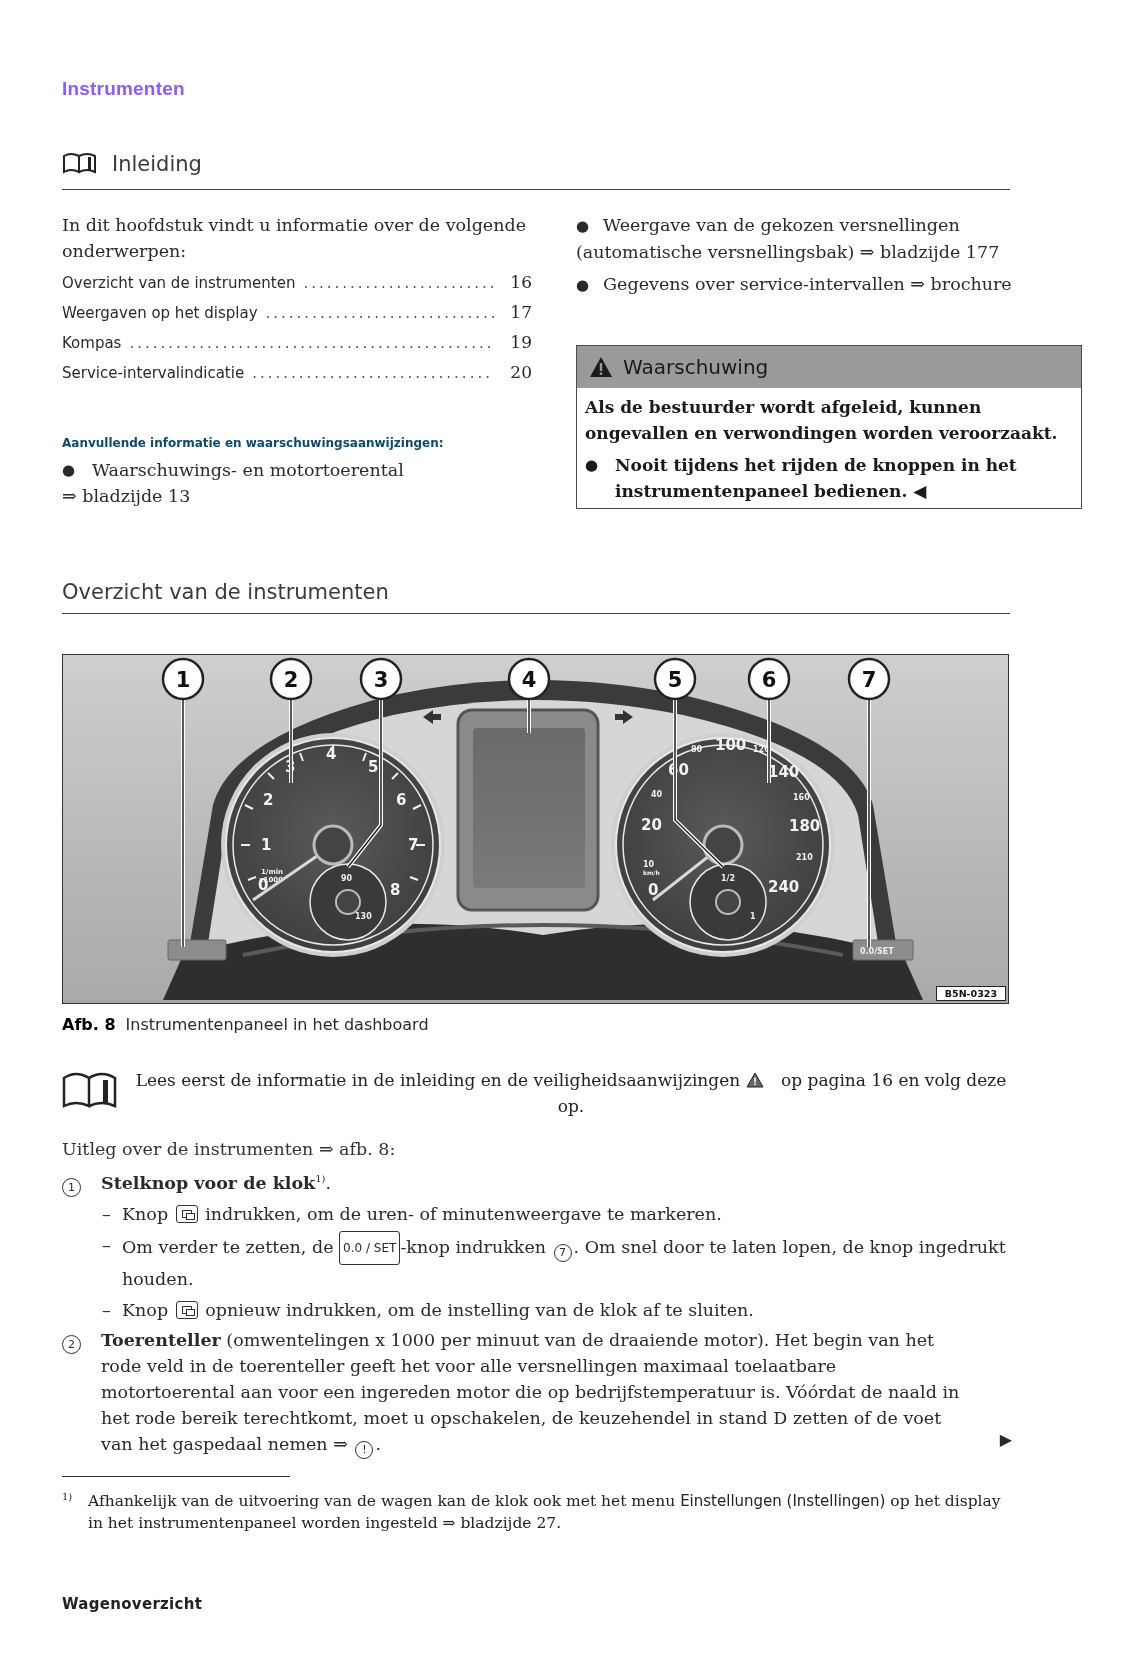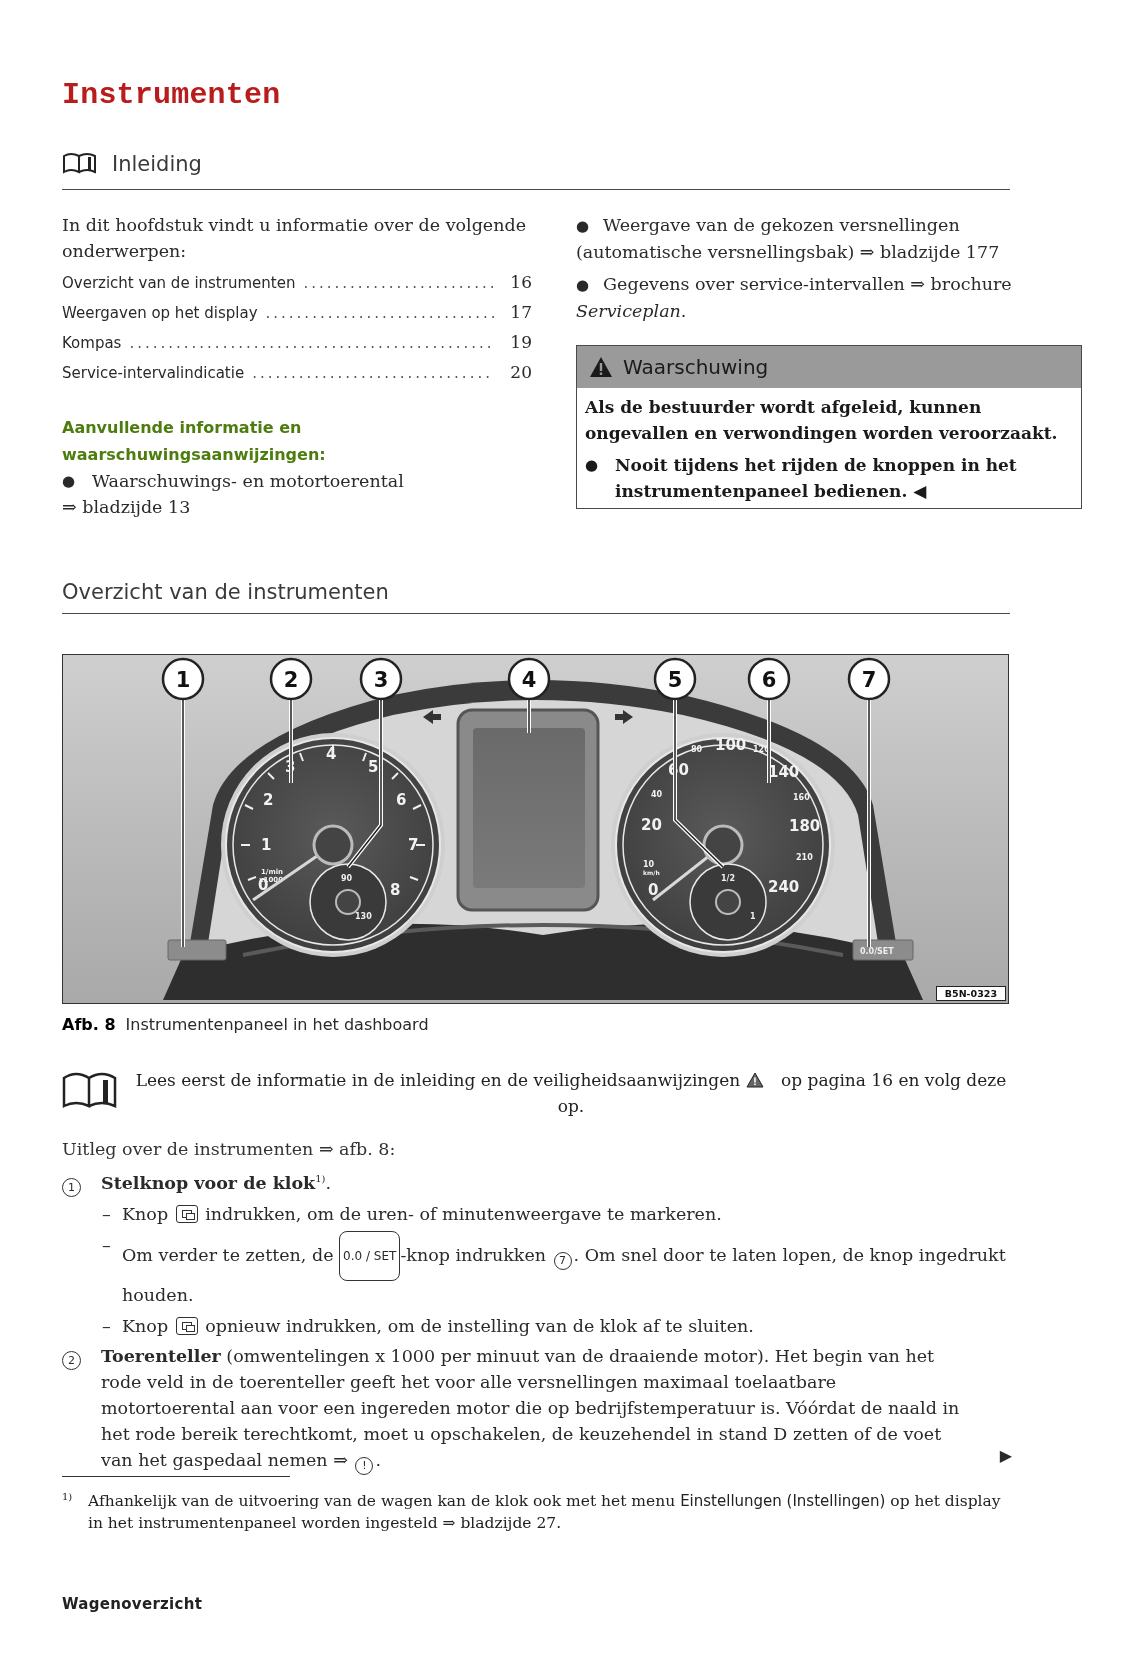--- a/index.html
+++ b/index.html
@@ -1,39 +1,39 @@
 <!DOCTYPE html>
 <html><head>
 <meta charset="utf-8">
 <style>
   * { box-sizing: border-box; margin: 0; padding: 0; }
   html, body { width: 1142px; height: 1654px; background: #ffffff; }
   body { position: relative; color: #1a1a1a; font-family: "DejaVu Serif", serif; overflow: hidden; }
 
   .abs { position: absolute; }
 
-  #chapter-title { left: 62px; top: 78px; font-family: Liberation Mono, monospace; font-weight: bold; font-size: 30px; color: #b91c1c; letter-spacing: 0.2px; }
+  #chapter-title { left: 62px; top: 78px; font-family: Liberation Sans, sans-serif; font-weight: bold; font-size: 19px; color: #8b5cf6; letter-spacing: 0.2px; }
 
   .section-head { left: 62px; width: 948px; border-bottom: 1.5px solid #4a4a4a; font-family: "DejaVu Sans", sans-serif; color: #3a3a3a; font-size: 21px; padding-bottom: 2px; display: flex; }
   #intro-head { top: 152px; height: 38px; }
   #overview-head { top: 580px; height: 34px; }
   .book-icon-small { width: 36px; height: 22px; margin-right: 14px; margin-bottom: 6px; }
 
   .col-left { left: 62px; top: 212px; width: 470px; }
   .col-right { left: 576px; top: 212px; width: 436px; }
 
   .body-text { font-family: "DejaVu Serif", serif; font-size: 17.5px; line-height: 26px; color: #2a2a2a; }
 
   .toc { margin-top: 8px; }
   .toc-row { display: flex; align-items: baseline; font-family: "DejaVu Sans", sans-serif; font-size: 15px; color: #2a2a2a; height: 30px; }
   .toc-label { white-space: nowrap; }
   .toc-dots { flex: 1; overflow: hidden; white-space: nowrap; margin: 0 8px; letter-spacing: 3px; color: #555; }
   .toc-page { width: 30px; text-align: right; font-family: "DejaVu Serif", serif; font-size: 17px; }
 
-  .sub-head { margin-top: 22px; font-family: "DejaVu Sans", sans-serif; font-weight: bold; font-size: 16px; line-height: 27px; color: #4d7c0f; }
+  .sub-head { margin-top: 38px; font-family: "DejaVu Sans", sans-serif; font-weight: bold; font-size: 12px; line-height: 27px; color: #0c4a6e; }
 
   .bullet { display: flex; }
   .bullet .dot { width: 30px; flex: none; font-size: 15px; }
 
   .warn-box { left: 576px; top: 345px; width: 506px; border: 1.5px solid #4a4a4a; }
   .warn-head { background: #9a9a9a; height: 42px; display: flex; align-items: center; padding-left: 12px; font-family: "DejaVu Sans", sans-serif; font-size: 20px; color: #1a1a1a; }
   .warn-head svg { margin-right: 10px; }
   .warn-body { padding: 6px 8px 4px 8px; font-family: "DejaVu Serif", serif; font-weight: bold; font-size: 17px; line-height: 26px; color: #1a1a1a; }
   .warn-body .bullet { margin-top: 6px; }
 
@@ -47,21 +47,21 @@
   .note { left: 62px; top: 1066px; width: 950px; display: flex; text-align: center; }
   .note svg { flex: none; margin-right: 12px; margin-top: 4px; }
   .note-text { font-family: "DejaVu Serif", serif; font-size: 17px; line-height: 26px; color: #222; }
 
   .explain { left: 62px; top: 1136px; width: 950px; }
   .item-head { display: flex; align-items: baseline; margin-top: 4px; }
   .num-circle { display: inline-flex; width: 19px; height: 19px; border: 1.2px solid #333; border-radius: 50%; font-family: "DejaVu Sans", sans-serif; font-size: 11px; align-items: center; justify-content: center; margin-right: 20px; flex: none; position: relative; top: 2px; }
   .num-circle.inline { margin: 0 2px; width: 18px; height: 18px; top: 3px; }
   .sub-item { display: flex; padding-left: 40px; margin-top: 5px; }
   .sub-item .dash { width: 20px; flex: none; }
-  .key { display: inline-block; border: 1.3px solid #333; border-radius: 8px; font-family: "DejaVu Sans", sans-serif; font-size: 12px; line-height: 16px; padding: 16px 3px; position: relative; top: -1px; }
+  .key { display: inline-block; border: 1.3px solid #333; border-radius: 3px; font-family: "DejaVu Sans", sans-serif; font-size: 12px; line-height: 16px; padding: 8px 3px; position: relative; top: -1px; }
   .key-icon { display: inline-block; width: 22px; height: 18px; border: 1.3px solid #333; border-radius: 3px; position: relative; top: 3px; margin: 0 2px; }
   .key-icon::before { content: ""; position: absolute; left: 5px; top: 4px; width: 8px; height: 6px; border: 1px solid #333; }
   .key-icon::after { content: ""; position: absolute; left: 9px; top: 7px; width: 7px; height: 5px; border: 1px solid #333; background: #fff; }
   .cont-arrow { position: absolute; right: 0; bottom: 4px; font-size: 16px; }
 
   .footnote-rule { left: 62px; top: 1476px; width: 228px; border-top: 1.3px solid #333; }
   .footnote { left: 62px; top: 1490px; width: 950px; display: flex; font-family: "DejaVu Serif", serif; font-size: 15.5px; line-height: 22px; color: #222; }
   .footnote sup { width: 26px; flex: none; font-size: 10px; line-height: 14px; }
   .footnote .menu { font-family: "DejaVu Sans", sans-serif; font-size: 15px; }
 
@@ -113,21 +113,20 @@
   <div class="body-text">⇒ bladzijde 13</div>
 </div>
 
 <div class="abs col-right">
   <div class="body-text">
     <span style="font-size:15px;margin-right:14px;">●</span><span>Weergave van de gekozen versnellingen (automatische versnellingsbak)</span>
     <span>⇒ bladzijde 177</span>
   </div>
   <div class="body-text" style="margin-top:6px;">
     <span style="font-size:15px;margin-right:14px;">●</span><span>Gegevens over service-intervallen ⇒ brochure</span>
-    <div style="font-style:italic;">Serviceplan.</div>
   </div>
 </div>
 
 <div class="abs warn-box">
   <div class="warn-head">
     <svg width="24" height="22" viewBox="0 0 24 22">
       <path d="M12 1 L23 21 L1 21 Z" fill="#1a1a1a"></path>
       <rect x="10.8" y="7" width="2.4" height="8" fill="#9a9a9a"></rect>
       <rect x="10.8" y="16.5" width="2.4" height="2.4" fill="#9a9a9a"></rect>
     </svg>

